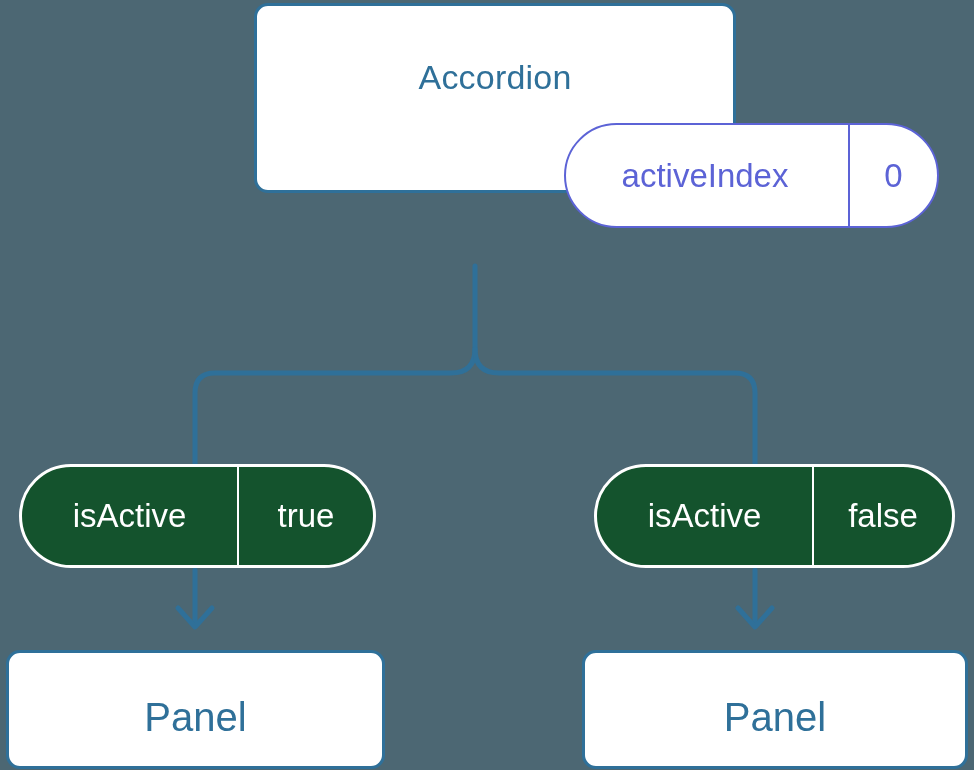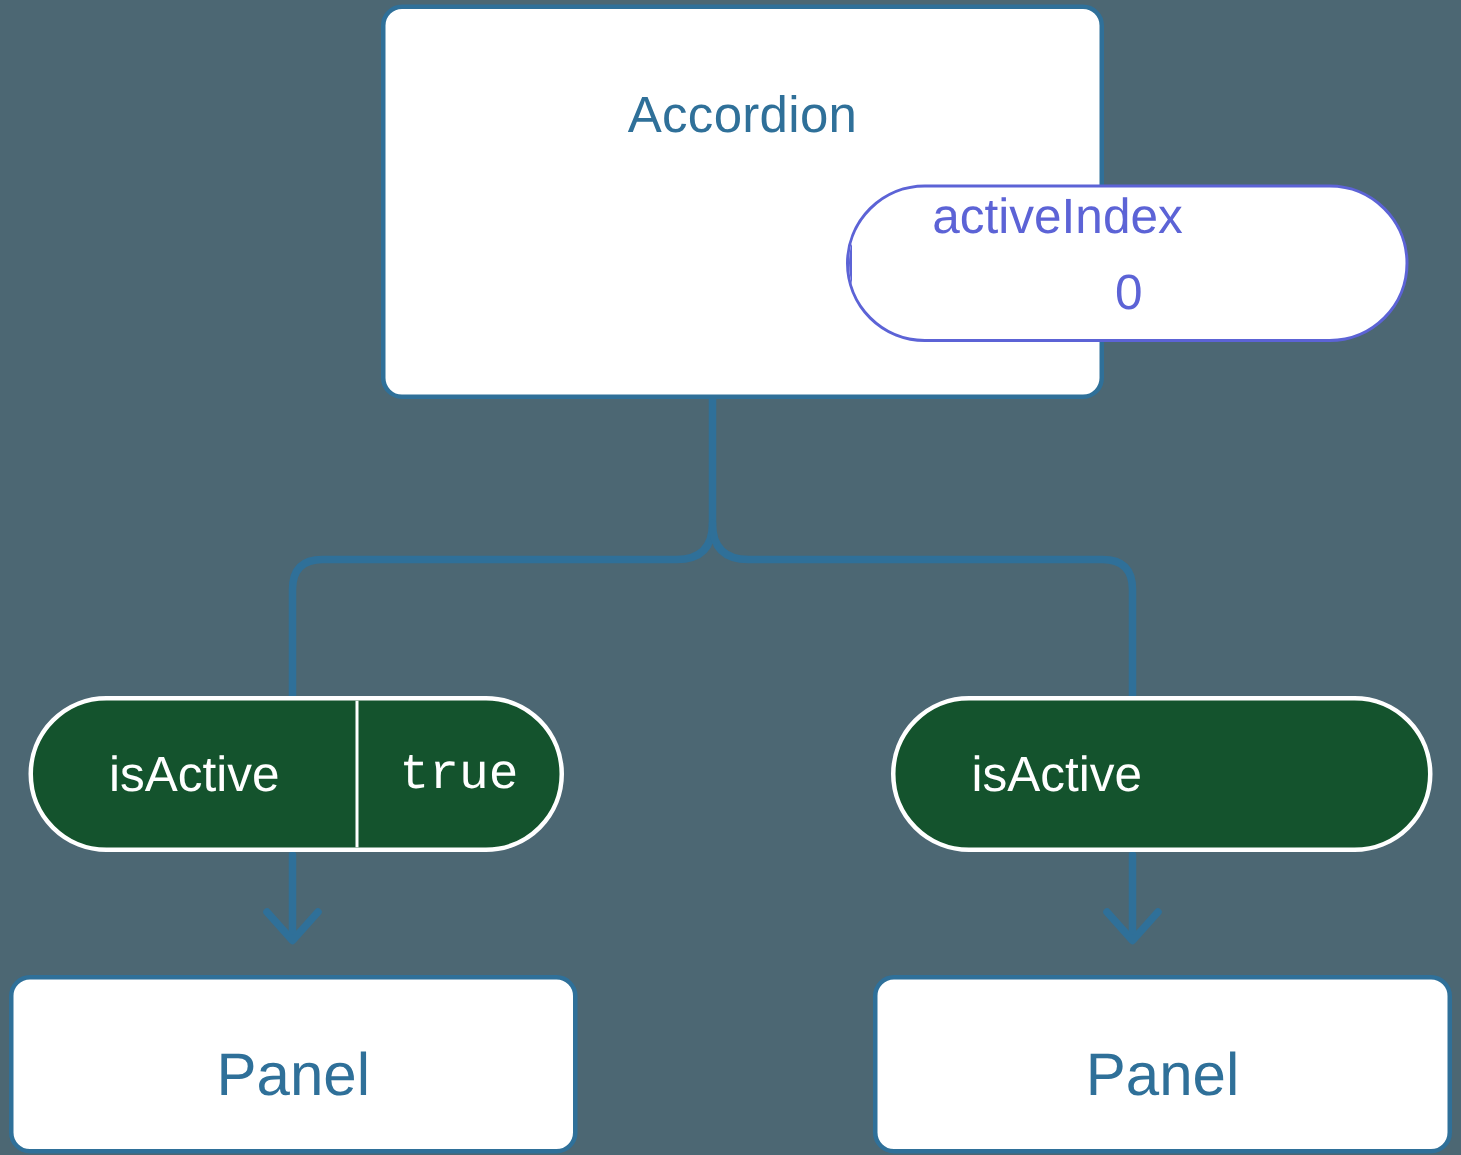--- a/index.html
+++ b/index.html
@@ -36,21 +36,21 @@
     background: #ffffff;
     border: 3px solid #2f7099;
     border-radius: 14px;
     box-sizing: border-box;
     z-index: 2;
   }
   #accordion-card {
     left: 254px;
     top: 3px;
     width: 482px;
-    height: 263px;
+    height: 190px;
   }
   .comp-title {
     position: absolute;
     left: 0;
     right: 0;
     text-align: center;
     color: #2f7099;
     font-size: 34px;
     letter-spacing: 0.2px;
   }
@@ -88,31 +88,29 @@
 
   
   .pill-solid {
     background: #14532d;
     border: 3px solid #ffffff;
     color: #ffffff;
     z-index: 3;
   }
   .pill-solid .pill-val {
     border-left: 2px solid #ffffff;
-    font-family: Liberation Mono, monospace;
   }
 
   
   #pill-active-index {
     left: 307px;
     top: 117px;
     width: 375px;
     height: 105px;
     font-size: 33px;
-    flex-direction: column;
   }
   #pill-active-index .pill-key { width: 282px; padding-right: 4px; }
   #pill-active-index .pill-val { flex: 1; }
 
   
   #pill-is-active-true {
     left: 19px;
     top: 464px;
     width: 357px;
     height: 104px;
@@ -193,20 +191,21 @@
     </div>
   </div>
 
   <div id="pill-is-active-true" class="pill pill-solid">
     <div class="pill-key">isActive</div>
     <div class="pill-val">true</div>
   </div>
 
   <div id="pill-is-active-false" class="pill pill-solid">
     <div class="pill-key">isActive</div>
+    <div class="pill-val">false</div>
   </div>
 
   <div id="panel-card-left" class="comp-card">
     <div class="panel-label">Panel</div>
   </div>
 
   <div id="panel-card-right" class="comp-card">
     <div class="panel-label">Panel</div>
   </div>
 

